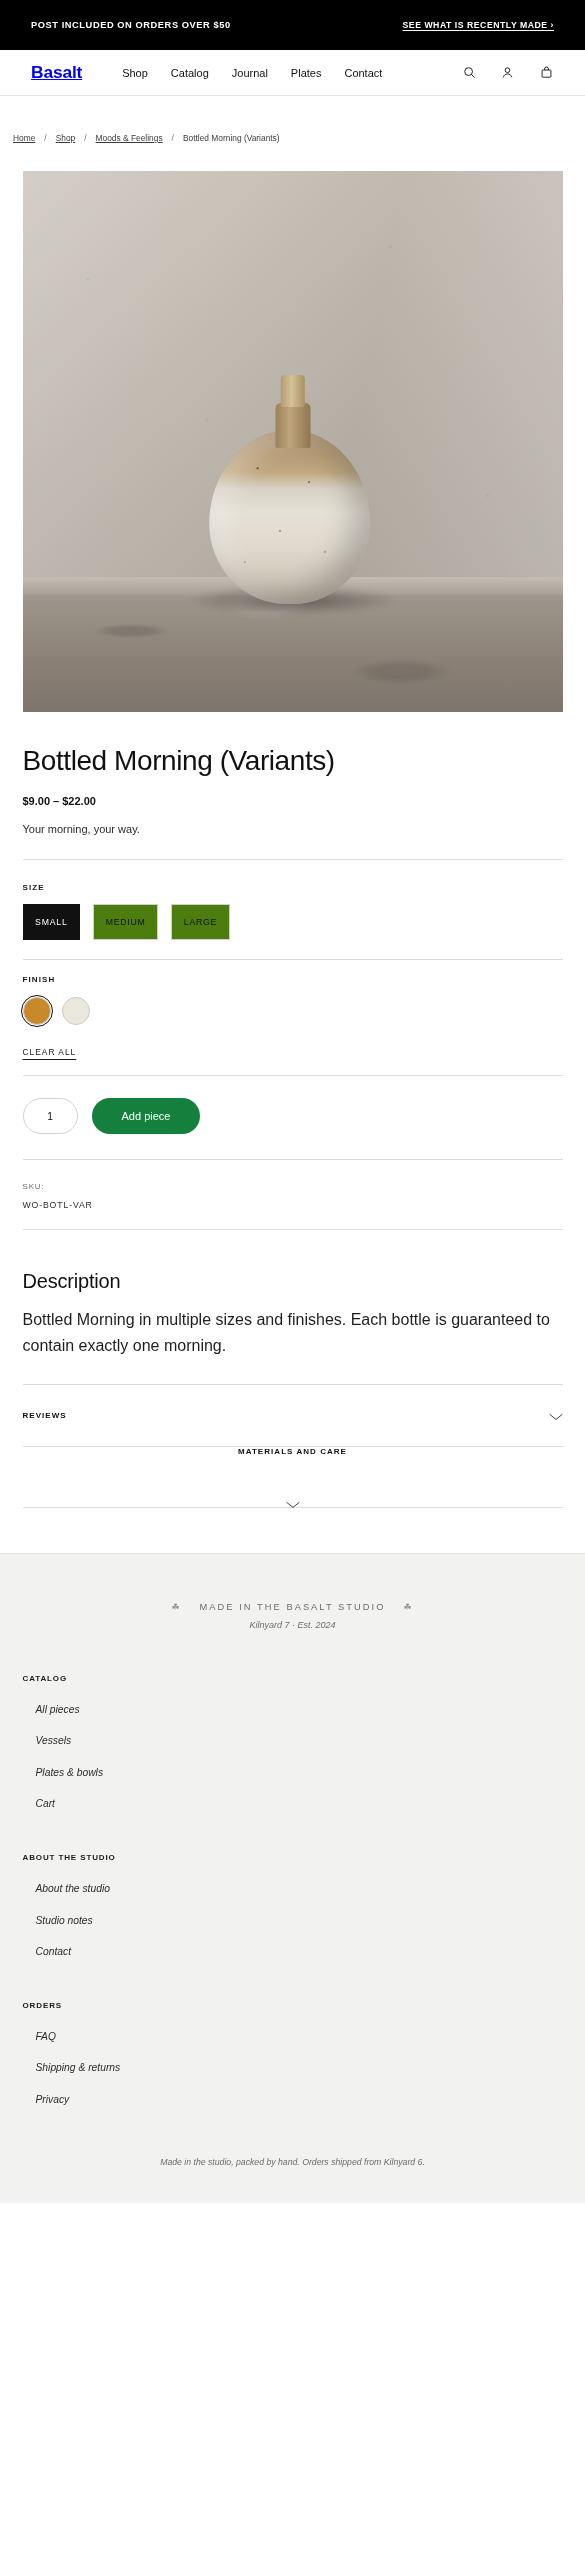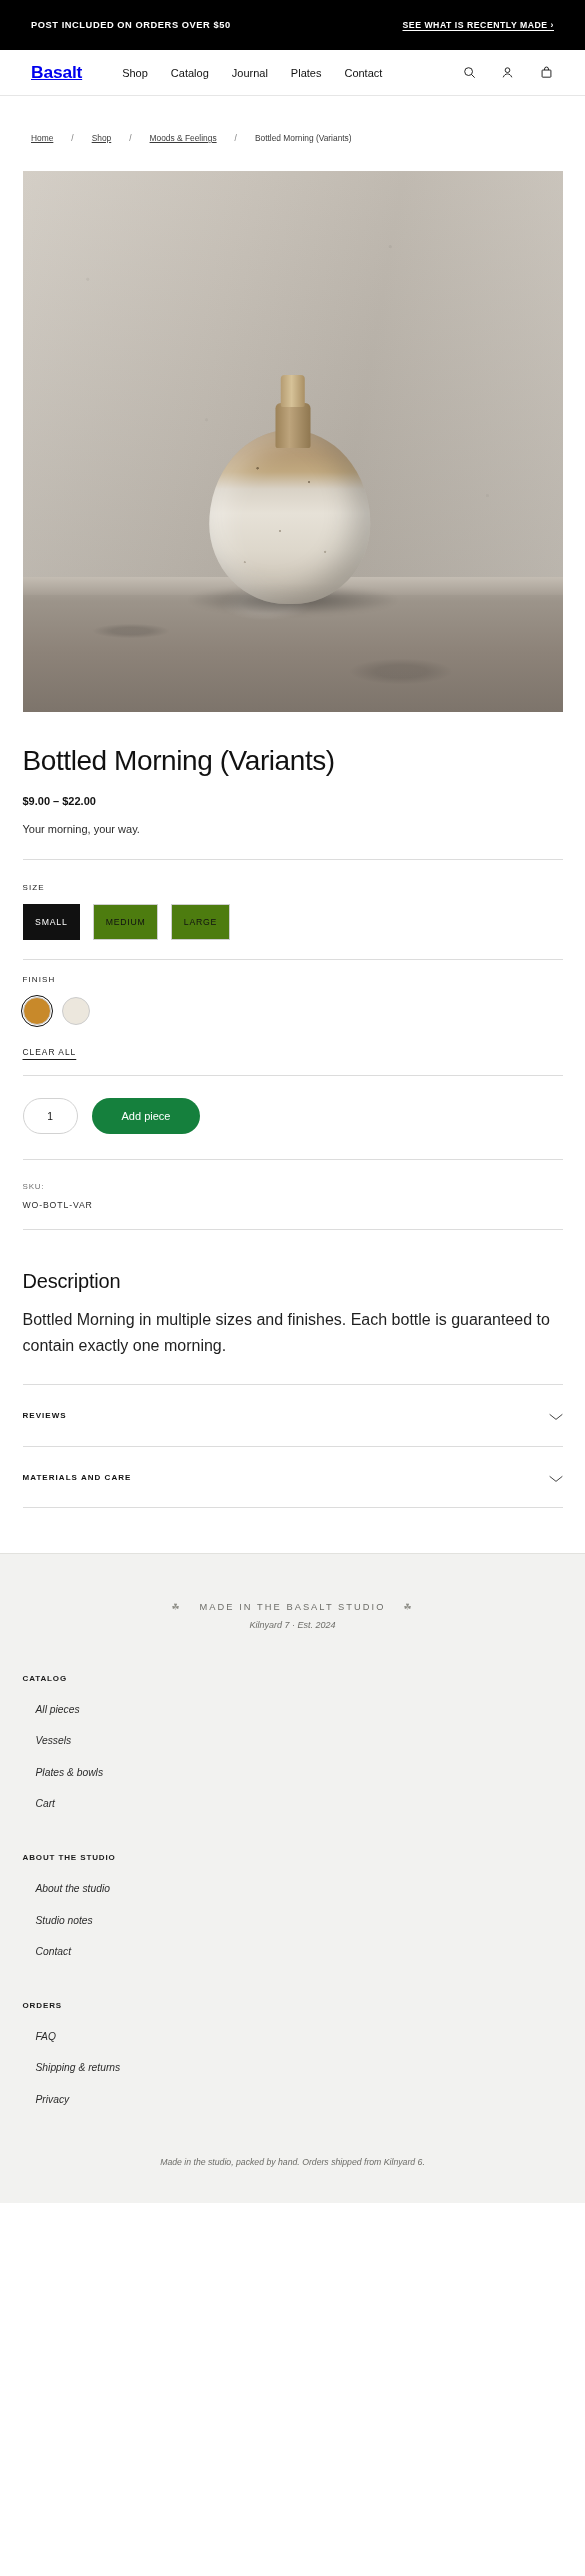--- a/index.html
+++ b/index.html
@@ -70,27 +70,27 @@
   }
   .icon-btn {
     width: 15.5px; height: 15.5px;
     display: flex; align-items: center; justify-content: center;
     background: none; border: none; cursor: pointer;
   }
   .icon-btn svg { display: block; }
 
   
   .breadcrumb {
-    padding: 37px 31px 0 31px;
+    padding: 37px 31px 0 13px;
     font-size: 8.4px;
     color: #3b3b3b;
     display: flex;
     flex-wrap: wrap;
     align-items: center;
-    gap: 18px;
+    gap: 9px;
   }
   .breadcrumb a { color: #3b3b3b; text-decoration: underline; text-underline-offset: 1.3px;}
   .breadcrumb .sep { color: #7a7a7a; }
   .breadcrumb .current { color: #3b3b3b; text-decoration: none; }
 
   
   .hero-wrap { padding: 28px 22.5px 0 22.5px; }
   .hero {
     width: 100%;
     height: 541px;
@@ -196,21 +196,21 @@
     font-size: 11px;
     color: #2b2b2b;
     margin-top: 15.5px;
   }
   .rule { border: none; border-top: 0.6px solid #dcdcdc; margin: 24.5px 0 0 0; }
 
   .opt-label {
     font-size: 8px;
     letter-spacing: 0.14em;
     text-transform: uppercase;
-    font-weight: normal;
+    font-weight: bold;
     color: #1a1a1a;
     margin-top: 23px;
   }
   .swatch-row { display: flex; gap: 13px; margin-top: 11.6px; }
   .size-chip {
     min-width: 54px;
     height: 36px;
     border: 0.6px solid #cfcfcf;
     background: #4d7c0f;
     font-size: 8.7px;
@@ -304,21 +304,21 @@
 
   .accordion { margin-top: 26px; }
   .acc-item {
     border-top: 0.6px solid #dcdcdc;
     height: 62px;
     display: flex;
     align-items: center;
     justify-content: space-between;
     cursor: pointer;
   }
-  .acc-item:last-child { border-bottom: 0.6px solid #dcdcdc; }
+  .acc-item:last-child { border-bottom: 0.6px solid #dcdcdc; flex-direction: column; }
   .acc-title {
     font-size: 8px;
     letter-spacing: 0.13em;
     text-transform: uppercase;
     font-weight: bold;
   }
   .chev { width: 14px; height: 7.7px; }
 
   
   .footer {

